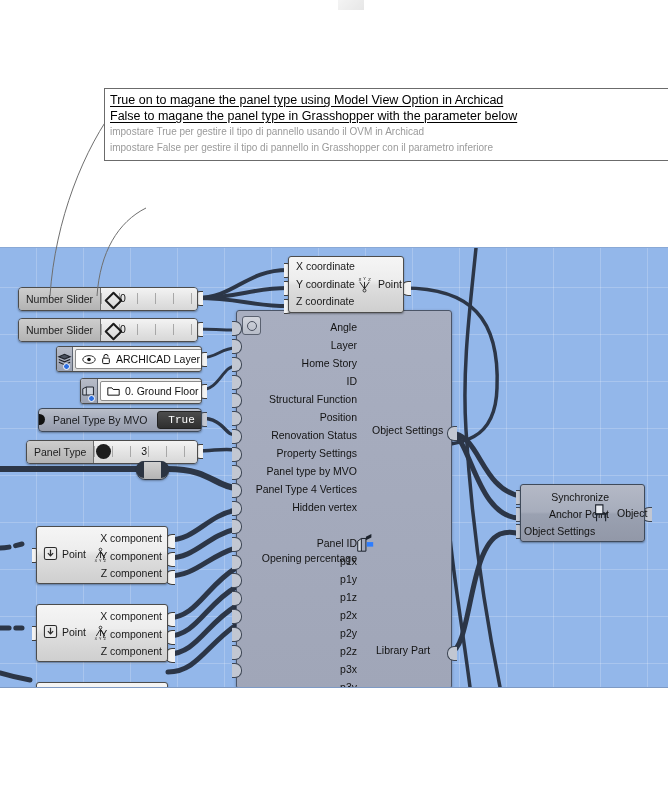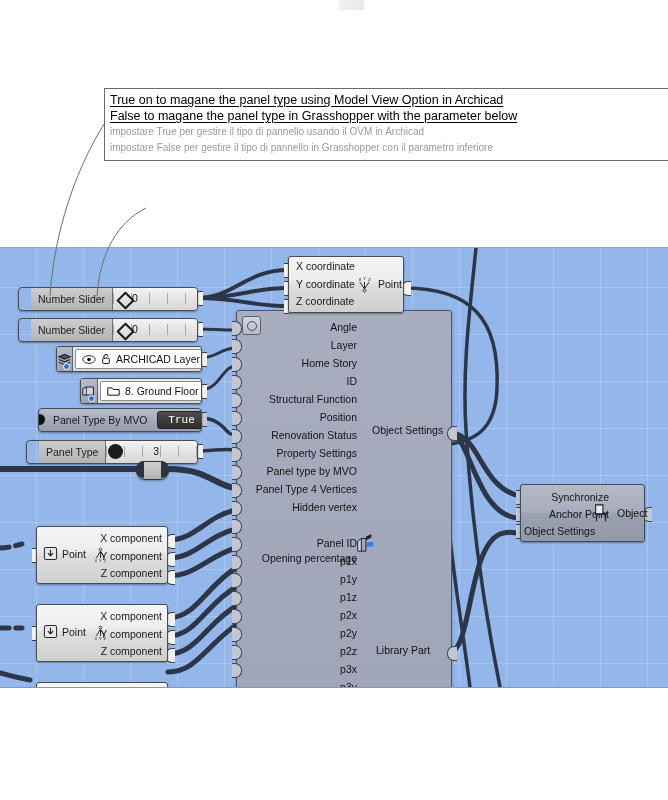--- a/index.html
+++ b/index.html
@@ -72,21 +72,21 @@
 
   
   .slider{
     position:absolute;height:22px;display:flex;z-index:10;
     border:1px solid #4c4c4c;border-radius:4px;overflow:hidden;
     box-shadow:0 1px 2px rgba(0,0,0,.35);
   }
   .slider .name{
     background:linear-gradient(to bottom,#cdcdcd,#b3b3b3);
     color:#1d1d1d;font-size:10.5px;display:flex;align-items:center;
-    padding:0 7px;white-space:nowrap;border-right:1px solid #6e6e6e;margin-left:12px;
+    padding:0 7px;white-space:nowrap;border-right:1px solid #6e6e6e;
   }
   .slider .track{
     position:relative;flex:1;
     background:linear-gradient(to bottom,#f3f3f3,#e3e3e3 55%,#d7d7d7);
   }
   .slider .ticks{position:absolute;left:0;right:0;top:5px;height:11px;
     background-image:linear-gradient(to right,#9d9d9d 1px,transparent 1px);
     background-size:18px 100%;opacity:.85;}
   .slider .grip{
     position:absolute;top:3px;width:15px;height:15px;border-radius:50%;
@@ -290,21 +290,21 @@
         <svg width="16" height="14" viewBox="0 0 18 15" aria-hidden="true">
           <path d="M2 12 V5 l4-2 h8 v9 z" fill="#cfd4dd" stroke="#20242c" stroke-width="1.1"></path>
           <path d="M6 3 v9" stroke="#20242c" stroke-width="1"></path>
         </svg>
         <span class="bluedot"></span>
       </div>
       <div class="field" style="flex:1;">
         <svg width="13" height="11" viewBox="0 0 16 13" aria-hidden="true">
           <path d="M1 11 V2 h5 l1.6 2 H15 v7 z" fill="none" stroke="#111" stroke-width="1.2"></path>
         </svg>
-        <span>8. Ground Floor</span>
+        <span>0. Ground Floor</span>
       </div>
     </div>
     <div class="port out" style="position:absolute;left:197px;top:136px;"></div>
 
     <div class="toggle" style="left:38px;top:160px;width:162px;">
       <span class="knob"></span>
       <div class="tname">Panel Type By MVO</div>
       <div class="tval">True</div>
     </div>
     <div class="port out dk" style="position:absolute;left:197px;top:164px;"></div>

